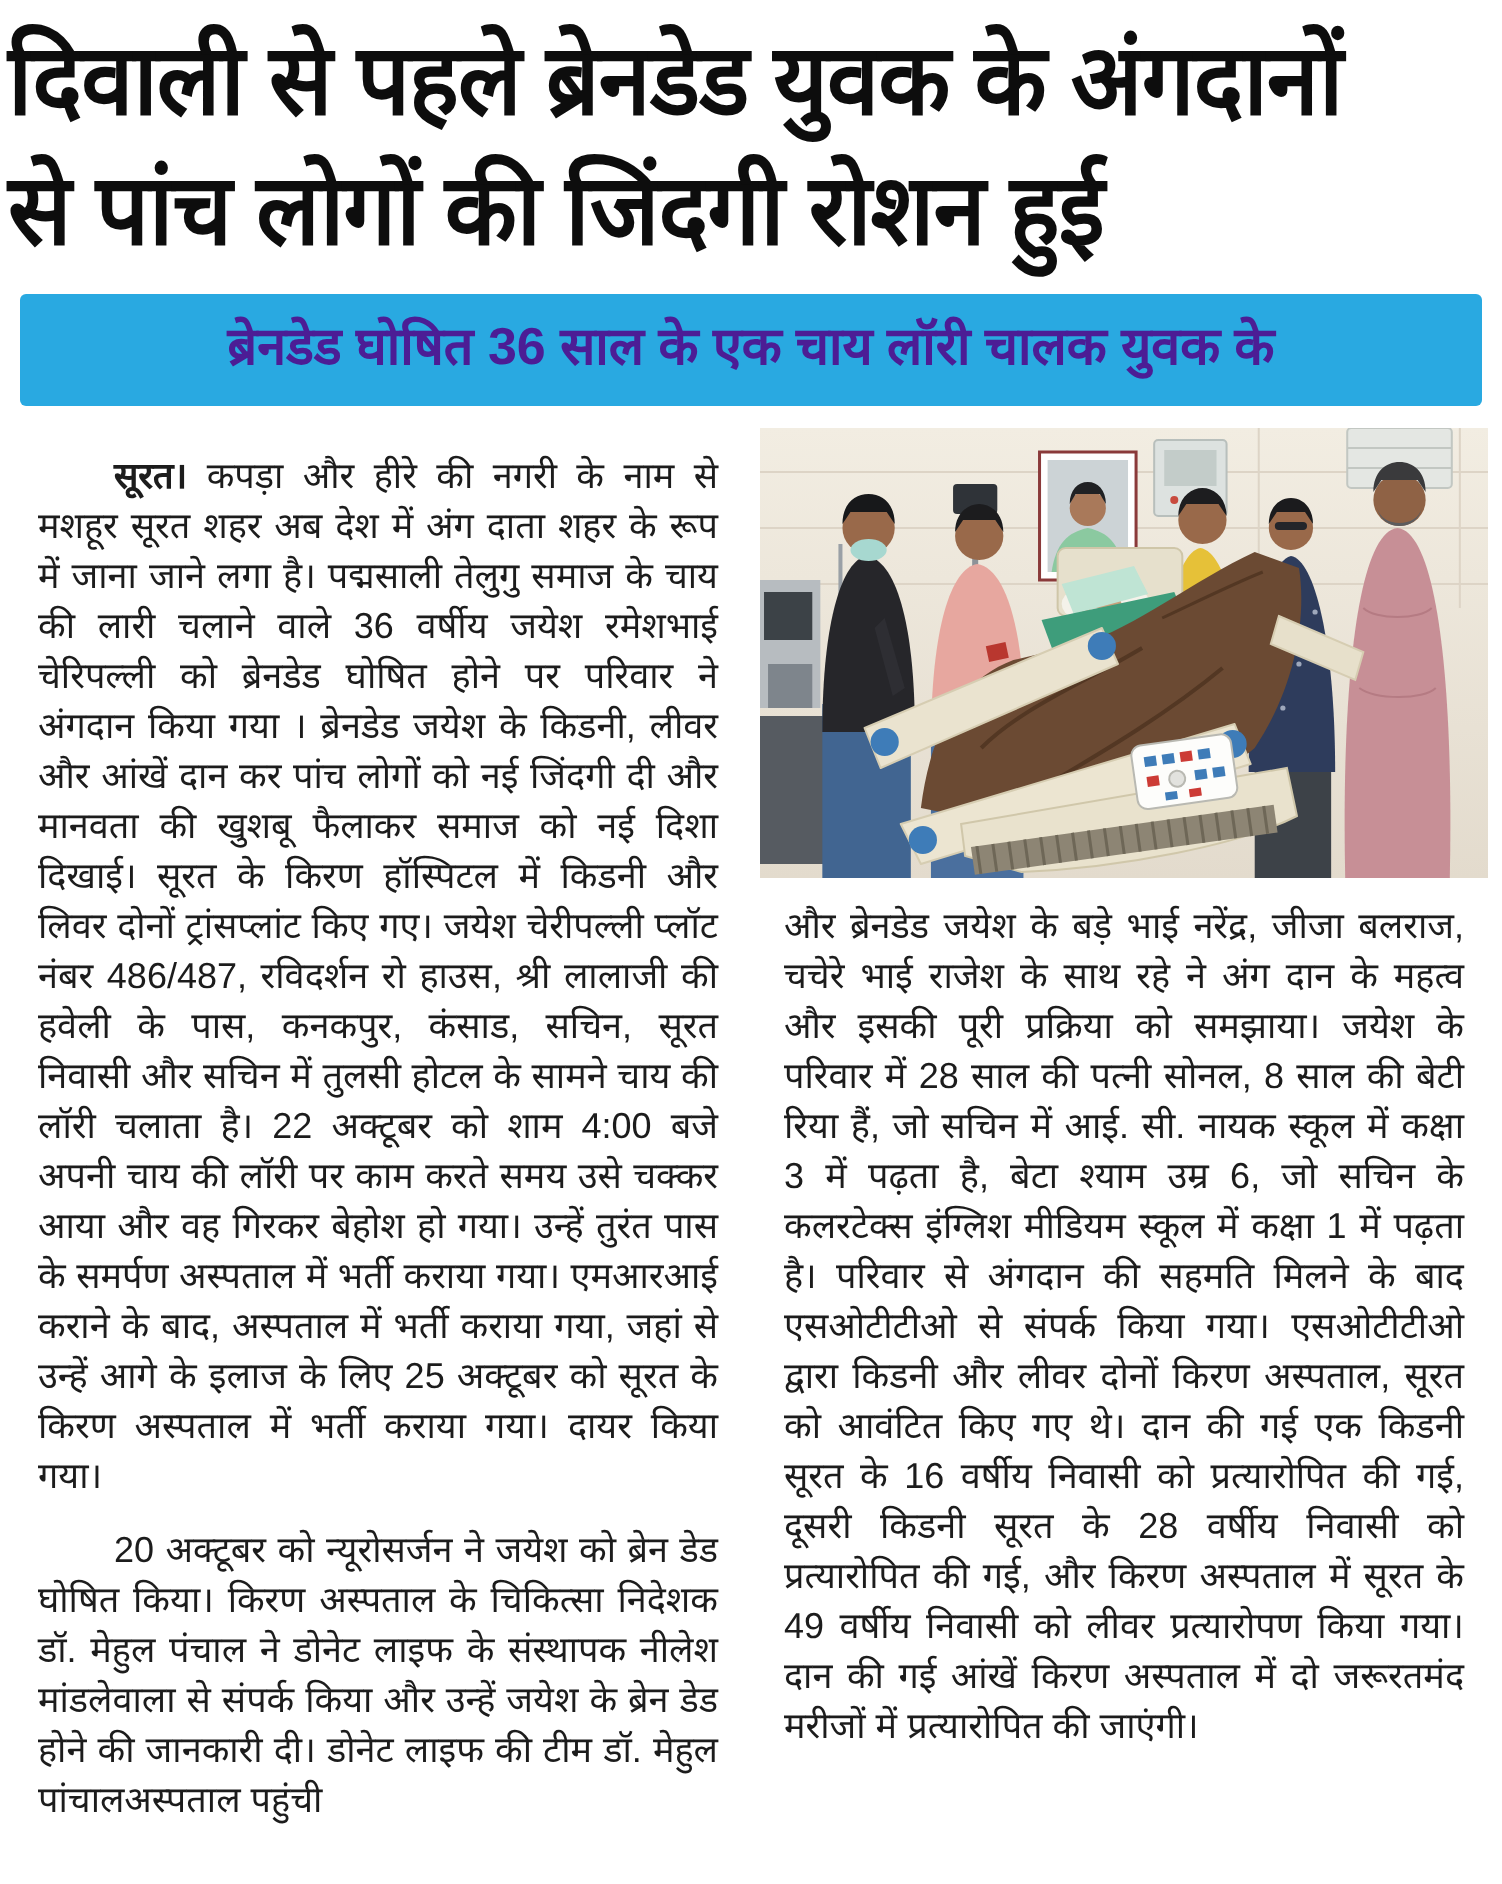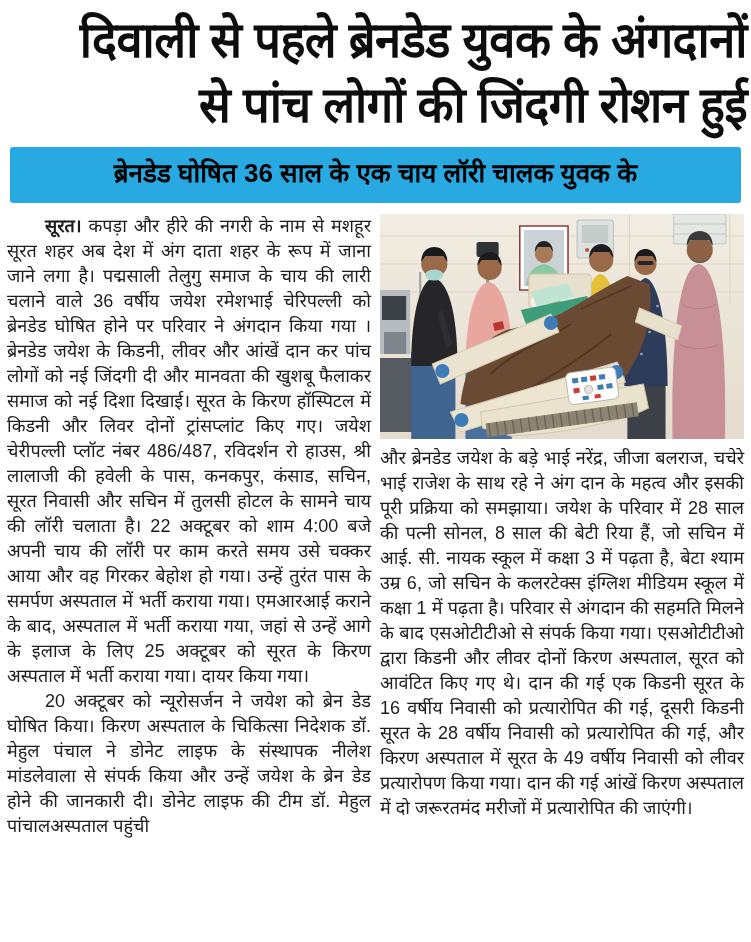--- a/index.html
+++ b/index.html
@@ -3,43 +3,43 @@
 <meta charset="utf-8">
 <style>
   html,body{margin:0;padding:0;background:#888;}
   .page{
     width:751px;height:942px;margin:0 auto;background:#ffffff;
     font-family:"Liberation Sans", sans-serif;
     overflow:hidden;position:relative;box-sizing:border-box;
   }
   
   .headline{
-    margin:0;padding:8px 4px 2px;text-align:right;
+    margin:0;padding:8px 4px 2px;text-align:left;
     color:#0d0d0d;font-weight:900;font-size:47px;line-height:1.38;
     letter-spacing:-0.5px;
   }
   .hl-line{display:block;white-space:nowrap;transform:scaleY(1.05);}
   
   .subhead{
     margin:7px 10px 0;border-radius:3px;
-    background:#29a9e1;color:#000000;text-align:center;
+    background:#29a9e1;color:#4c1d95;text-align:center;
     font-weight:800;font-size:26px;line-height:1.42;
     padding:8px 6px 11px;
   }
   .sh-line{display:block;white-space:nowrap;}
   
   .body-cols{
     display:flex;gap:9px;padding:11px 7px 0;box-sizing:border-box;
   }
   .col{
     flex:1;min-width:0;
     font-size:18px;line-height:25px;color:#1c1c1c;
     text-align:justify;
   }
-  .para{margin:0;}
+  .para{margin:12px;}
   .para.indent{text-indent:38px;}
   .dateline{font-weight:bold;}
   
   .photo{margin:0 0 7px;width:100%;height:225px;display:block;}
   .photo svg{display:block;width:100%;height:100%;}
 </style>
 </head>
 <body>
 
 <div class="page">

